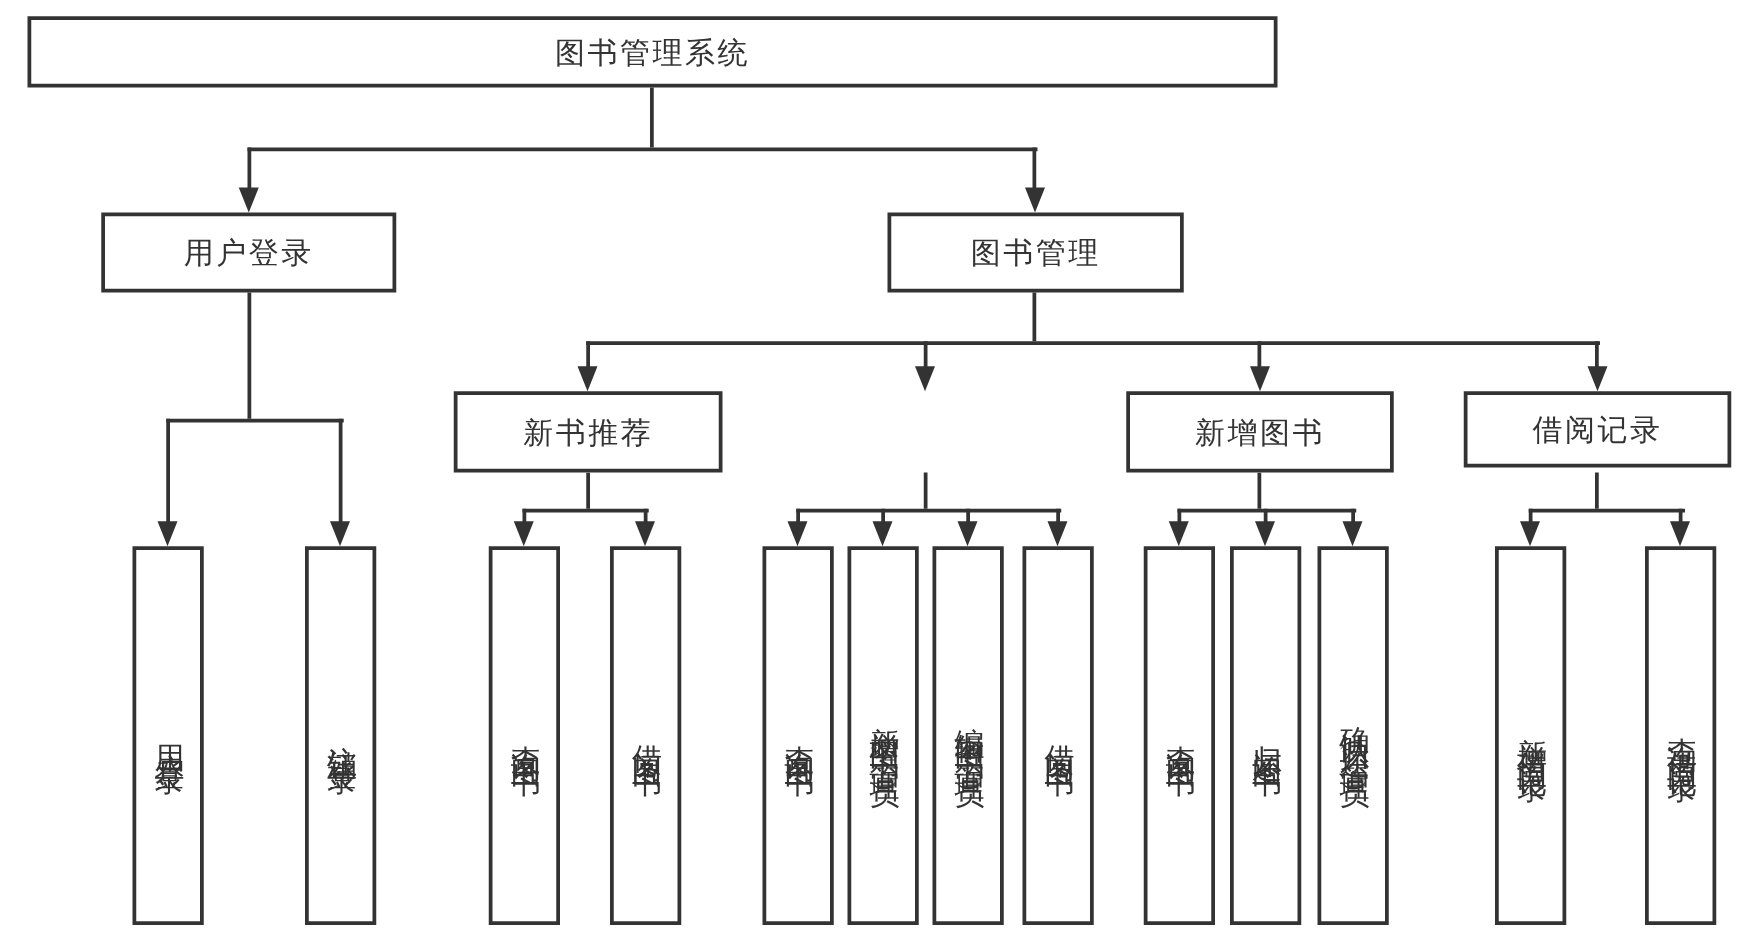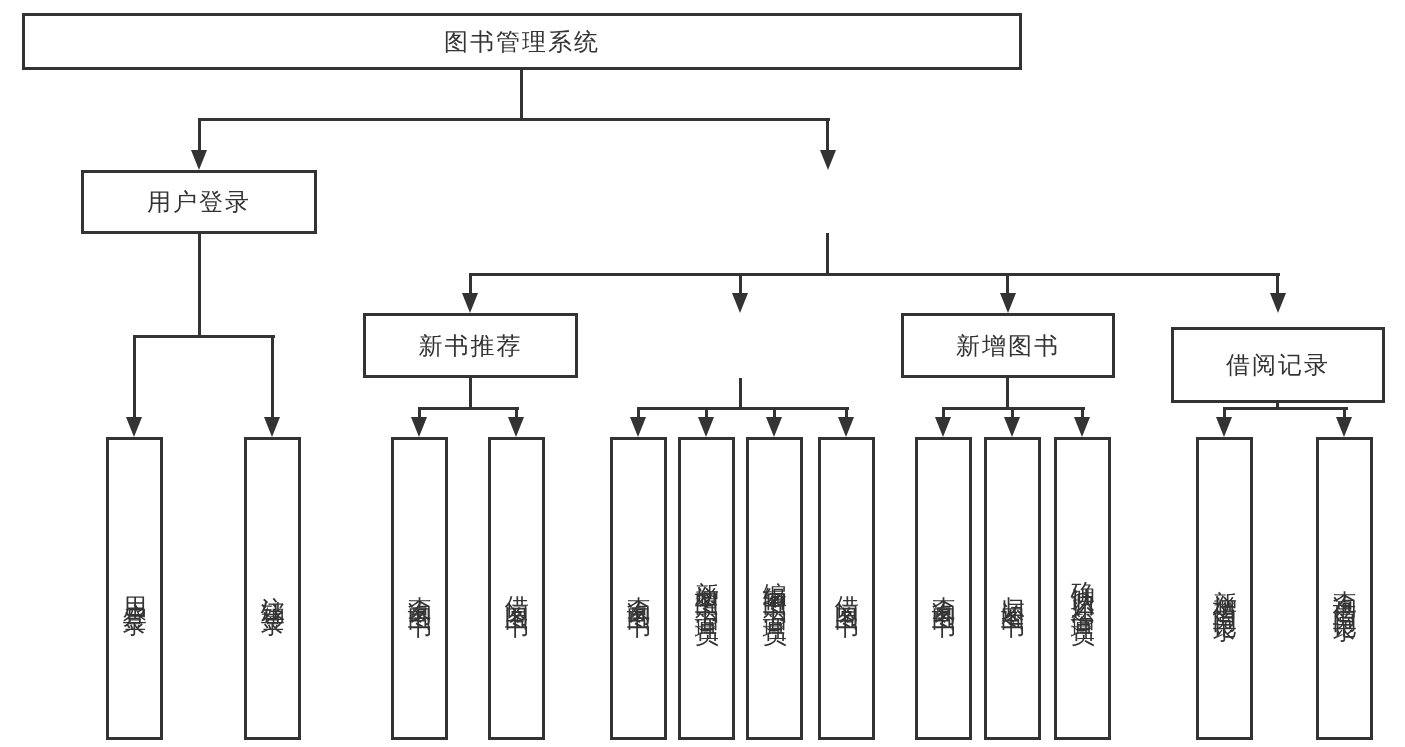--- a/index.html
+++ b/index.html
@@ -149,28 +149,31 @@
   <div class="arrow" style="left:1216px; top:417px;"></div>
   <div class="arrow" style="left:1336px; top:417px;"></div>
 
   <div class="hbox" style="left:22px; top:13px; width:1000px; height:57px;">
     <span>图书管理系统</span>
   </div>
 
   <div class="hbox" style="left:81px; top:170px; width:236px; height:64px;">
     <span>用户登录</span>
   </div>
+  <div class="hbox" style="left:710px; top:170px; width:237px; height:64px;">
+    <span>图书管理</span>
+  </div>
 
   <div class="hbox" style="left:363px; top:313px; width:215px; height:65px;">
     <span>新书推荐</span>
   </div>
   <div class="hbox" style="left:901px; top:313px; width:214px; height:65px;">
     <span>新增图书</span>
   </div>
-  <div class="hbox" style="left:1171px; top:313px; width:214px; height:76px;margin-top:14px;">
+  <div class="hbox" style="left:1171px; top:313px; width:214px; height:61px;">
     <span>借阅记录</span>
   </div>
 
   <div class="vbox" style="left:106px;">
     <span class="vtext">用户登录</span>
   </div>
   <div class="vbox" style="left:244px;">
     <span class="vtext">注销登录</span>
   </div>
 

